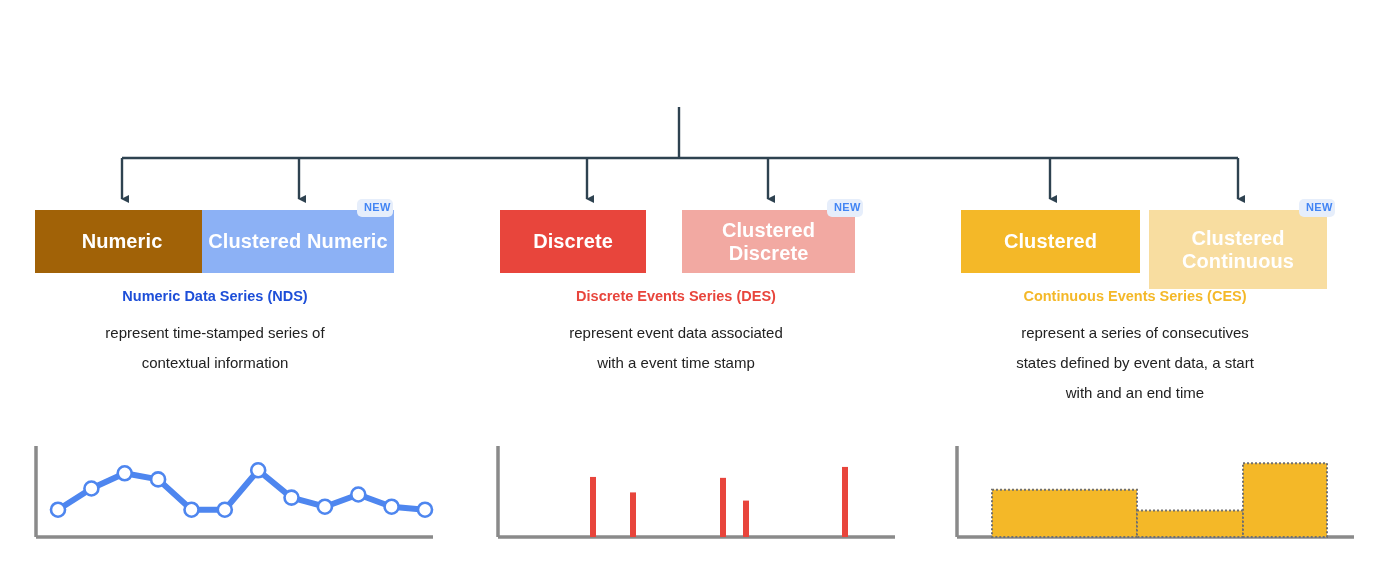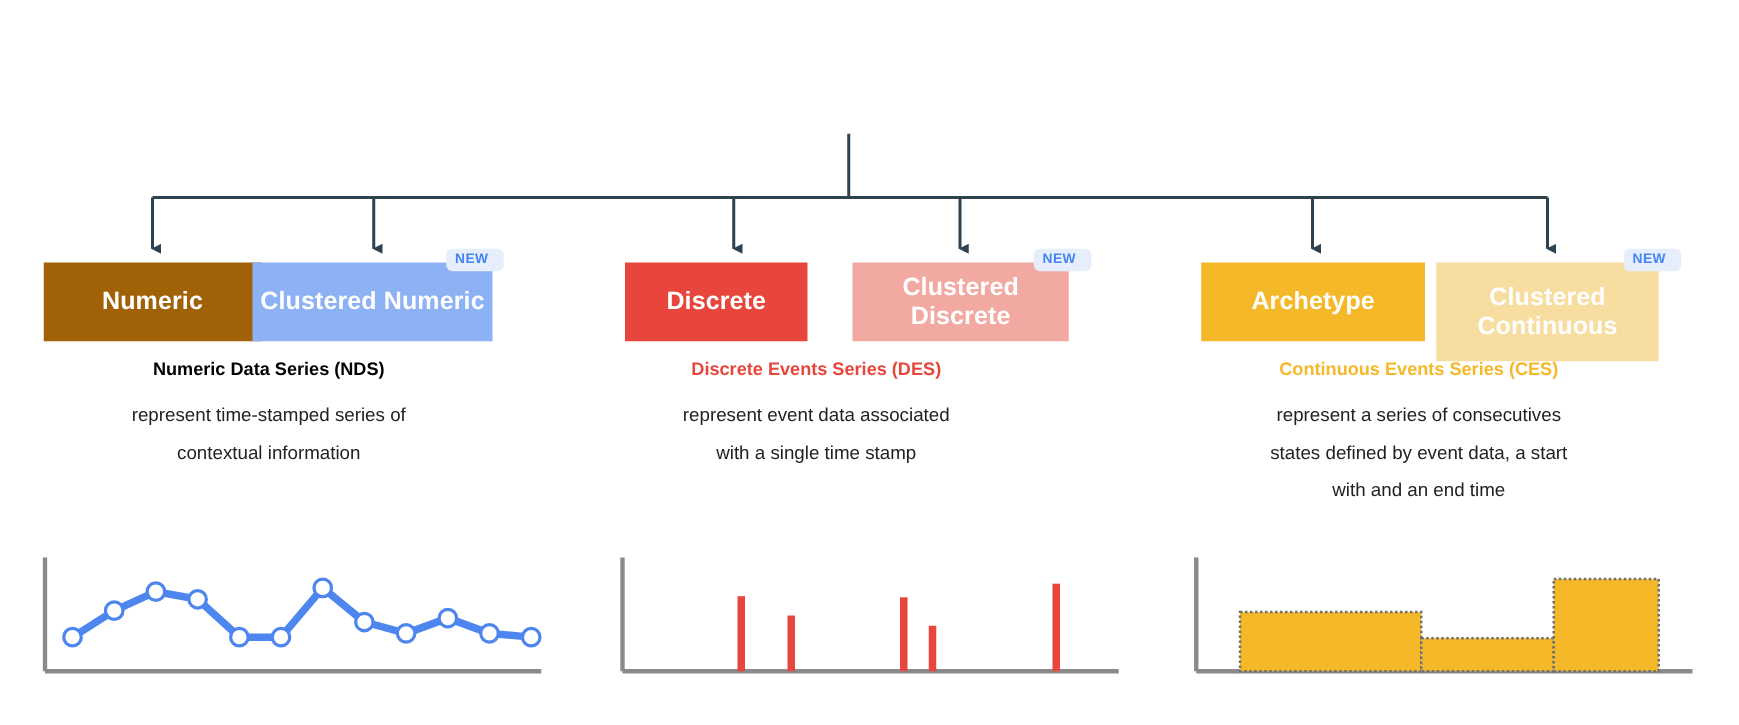--- a/index.html
+++ b/index.html
@@ -63,40 +63,40 @@
   #leaf-continuous           { left: 961px;  top: 210px; width: 179px; height: 63px; background: #f4b828; }
   #leaf-clustered-continuous { left: 1149px; top: 210px; width: 178px; height: 79px; background: #f8ddA0; }
 
   
   .new-badge {
     background: #e6eefb;
     color: #4285f4;
     font-size: 11px;
     font-weight: bold;
     letter-spacing: 0.4px;
-    padding: 3px 12px 4px 7px;
+    padding: 3px 2px 4px 7px;
     border-radius: 5px;
     line-height: 1;
   }
   #badge-numeric    { left: 357px;  top: 199px; }
   #badge-discrete   { left: 827px;  top: 199px; }
   #badge-continuous { left: 1299px; top: 199px; }
 
   
   .desc-col { width: 360px; text-align: center; }
   #desc-nds { left: 35px;  top: 288px; }
-  #desc-des { left: 473px; top: 288px; }
+  #desc-des { left: 496px; top: 288px; }
   #desc-ces { left: 955px; top: 288px; }
 
   .desc-title {
     font-size: 14.5px;
     font-weight: bold;
     margin-bottom: 14px;
   }
-  #desc-nds .desc-title { color: #000000; }
+  #desc-nds .desc-title { color: #1d4ed8; }
   #desc-des .desc-title { color: #e8453c; }
   #desc-ces .desc-title { color: #f4b828; }
 
   .desc-body {
     font-size: 15px;
     color: #222222;
     line-height: 2.0;
   }
 
   
@@ -140,40 +140,40 @@
 
   <div class="abs leaf" id="leaf-discrete">
     <span>Discrete</span>
   </div>
   <div class="abs leaf two-line" id="leaf-clustered-discrete">
     <span>Clustered Discrete</span>
   </div>
   <div class="abs new-badge" id="badge-discrete">NEW</div>
 
   <div class="abs leaf" id="leaf-continuous">
-    <span>Archetype</span>
+    <span>Clustered</span>
   </div>
   <div class="abs leaf two-line" id="leaf-clustered-continuous">
     <span>Clustered Continuous</span>
   </div>
   <div class="abs new-badge" id="badge-continuous">NEW</div>
 
   <div class="abs desc-col" id="desc-nds">
     <div class="desc-title">Numeric Data Series (NDS)</div>
     <div class="desc-body">
       <div>represent time-stamped series of</div>
       <div>contextual information</div>
     </div>
   </div>
 
   <div class="abs desc-col" id="desc-des">
     <div class="desc-title">Discrete Events Series (DES)</div>
     <div class="desc-body">
       <div>represent event data associated</div>
-      <div>with a single time stamp</div>
+      <div>with a event time stamp</div>
     </div>
   </div>
 
   <div class="abs desc-col" id="desc-ces">
     <div class="desc-title">Continuous Events Series (CES)</div>
     <div class="desc-body">
       <div>represent a series of consecutives</div>
       <div>states defined by event data, a start</div>
       <div>with and an end time</div>
     </div>

